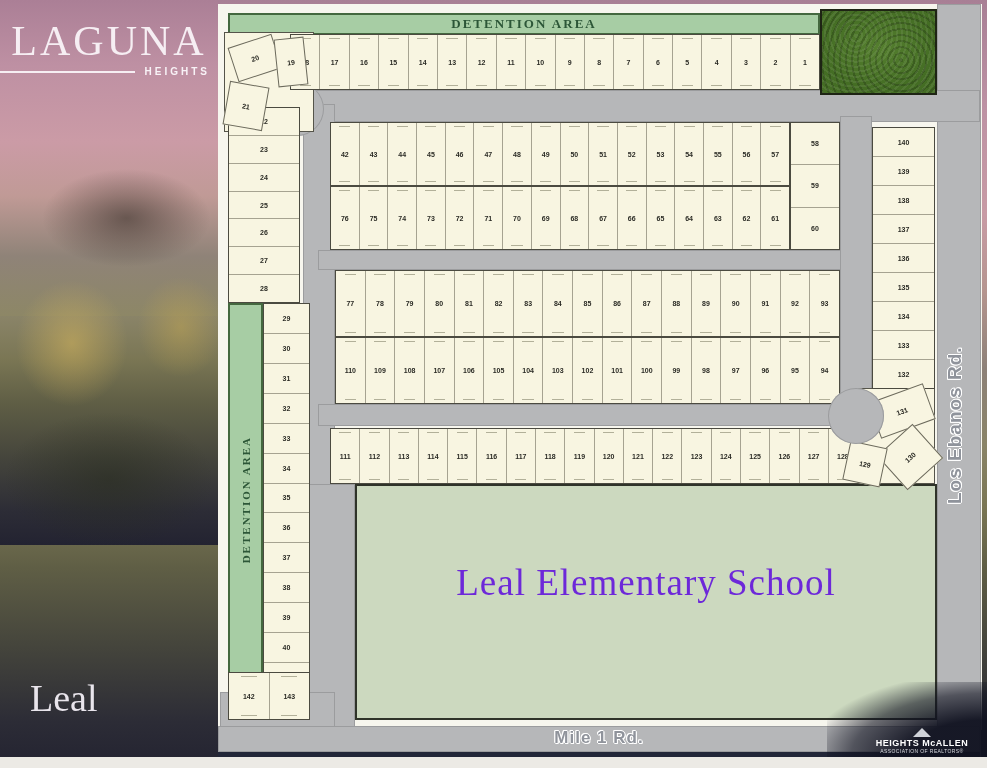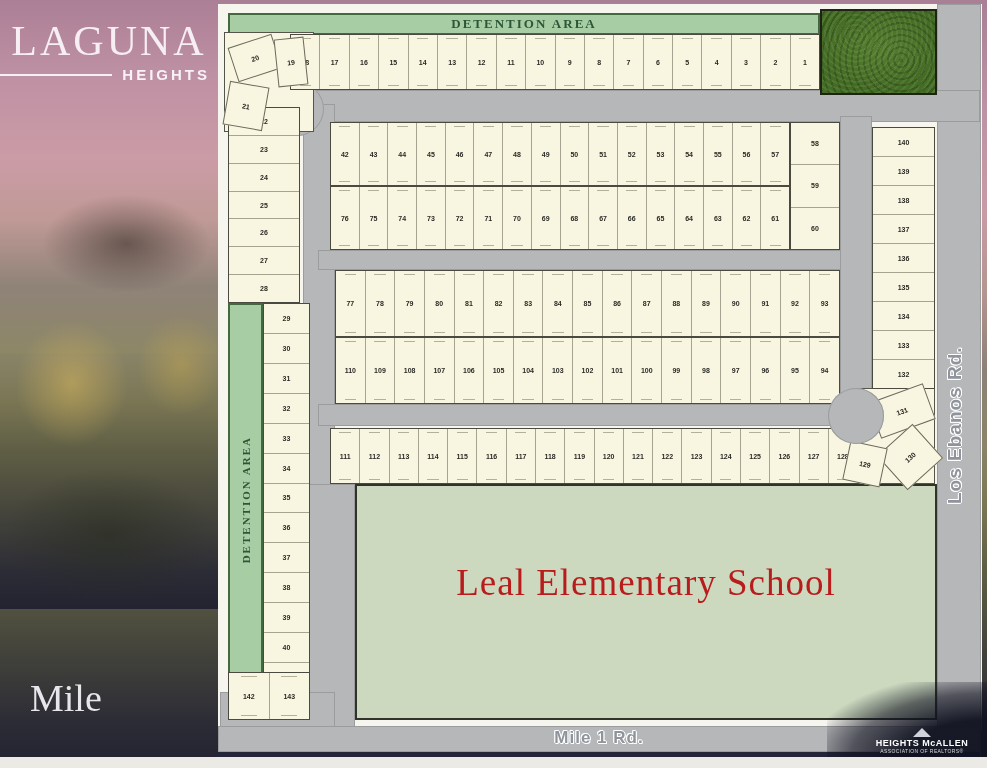--- a/index.html
+++ b/index.html
@@ -3,37 +3,37 @@
 <meta charset="utf-8">
 <style>
   html,body{margin:0;padding:0;}
   body{
     position:relative;width:987px;height:768px;overflow:hidden;
     font-family:"Liberation Sans",sans-serif;
     background:linear-gradient(180deg,#a87f95 0%,#bd92a4 14%,#c89ba5 28%,#b5958f 38%,#8d8178 48%,#8a8468 58%,#7a7654 66%,#5f5e45 74%,#45453c 84%,#2c2c36 94%,#232331 100%);
   }
   
   .sidebar{
-    position:absolute;left:0;top:0;width:218px;height:609px;
+    position:absolute;left:0;top:0;width:218px;height:545px;
     background:
       radial-gradient(120px 70px at 58% 40%, rgba(58,48,42,.6), transparent 70%),
       radial-gradient(80px 90px at 33% 63%, rgba(214,182,92,.55), transparent 70%),
       radial-gradient(60px 70px at 83% 60%, rgba(200,170,80,.45), transparent 72%),
       radial-gradient(140px 90px at 50% 88%, rgba(40,44,30,.55), transparent 75%),
       linear-gradient(180deg,#ab7f96 0%,#be90a3 12%,#cb9ba6 26%,#c09a96 36%,#8f8378 47%,#8d8766 58%,#79755200 58%,#79755200 0%),
       linear-gradient(180deg,#a87f95 0%,#bd92a4 14%,#c89ba5 28%,#b5958f 38%,#8d8178 48%,#8a8468 58%,#7a7654 66%,#5f5e45 74%,#45453c 84%,#2c2c36 94%,#232331 100%);
   }
   .logo{position:absolute;left:0;top:18px;width:218px;}
   .logo-primary{
     font-family:"Liberation Serif",serif;font-size:42px;letter-spacing:3px;
     color:#f6eef3;text-align:center;line-height:1.1;font-weight:400;
   }
   .logo-row{display:flex;align-items:center;margin-top:2px;padding-right:8px;}
   .logo-line{flex:1;height:2px;background:#f6eef3;margin-right:10px;}
-  .logo-secondary{font-size:15px;font-weight:700;letter-spacing:3px;color:#f8f2f6;}
+  .logo-secondary{font-size:10px;font-weight:700;letter-spacing:3px;color:#f8f2f6;}
   .plat-label{
     position:absolute;left:30px;top:676px;
     font-family:"Liberation Serif",serif;font-size:38px;color:#e9e5ec;
   }
   
   .map{position:absolute;left:218px;top:4px;width:764px;height:726px;background:#f7f6ee;}
   .map *{box-sizing:border-box;}
   .road{position:absolute;background:#b6b7b9;box-shadow:inset 0 0 0 1px #9b9c9e;}
   .culdesac{position:absolute;border-radius:50%;background:#b6b7b9;box-shadow:inset 0 0 0 1px #9b9c9e;}
   .det-strip{
@@ -54,21 +54,21 @@
       repeating-radial-gradient(circle at 30% 30%, rgba(255,255,255,.07) 0 2px, transparent 2px 5px),
       repeating-radial-gradient(circle at 70% 60%, rgba(0,0,0,.18) 0 2px, transparent 2px 6px),
       radial-gradient(60px 40px at 50% 45%, #557f2f, #446d24);
   }
   .school{
     position:absolute;left:137px;top:480px;width:582px;height:236px;
     background:#ccd9bf;border:2px solid #2f3329;
     display:flex;align-items:center;justify-content:center;
   }
   .school-label{
-    font-family:"Liberation Serif",serif;font-size:37px;color:#b91c1c;
+    font-family:"Liberation Serif",serif;font-size:37px;color:#6d28d9;
     margin-top:-40px;letter-spacing:1px;
   }
   
   .blk{position:absolute;display:flex;background:#f8f5e1;border:1px solid #4b4a40;}
   .blk.row{flex-direction:row;}
   .blk.col{flex-direction:column;}
   .lot{flex:1;position:relative;display:flex;align-items:center;justify-content:center;background:#f8f5e1;}
   .row .lot{border-right:1px solid #a6a391;}
   .row .lot:last-child{border-right:none;}
   .col .lot{border-bottom:1px solid #a6a391;}
@@ -117,21 +117,21 @@
 <body>
 
 <div class="sidebar">
   <div class="logo">
     <div class="logo-primary">LAGUNA</div>
     <div class="logo-row">
       <div class="logo-line"></div>
       <div class="logo-secondary">HEIGHTS</div>
     </div>
   </div>
-  <div class="plat-label">Mile</div>
+  <div class="plat-label">Leal</div>
 </div>
 
 <div class="map">
 
   <div class="road" style="left:719px;top:0;width:44px;height:757px;"></div>
   <div class="road" style="left:79px;top:86px;width:683px;height:32px;"></div>
   <div class="road" style="left:85px;top:100px;width:32px;height:625px;"></div>
   <div class="road" style="left:85px;top:480px;width:52px;height:245px;"></div>
   <div class="road" style="left:100px;top:246px;width:557px;height:20px;"></div>
   <div class="road" style="left:100px;top:400px;width:545px;height:22px;"></div>

